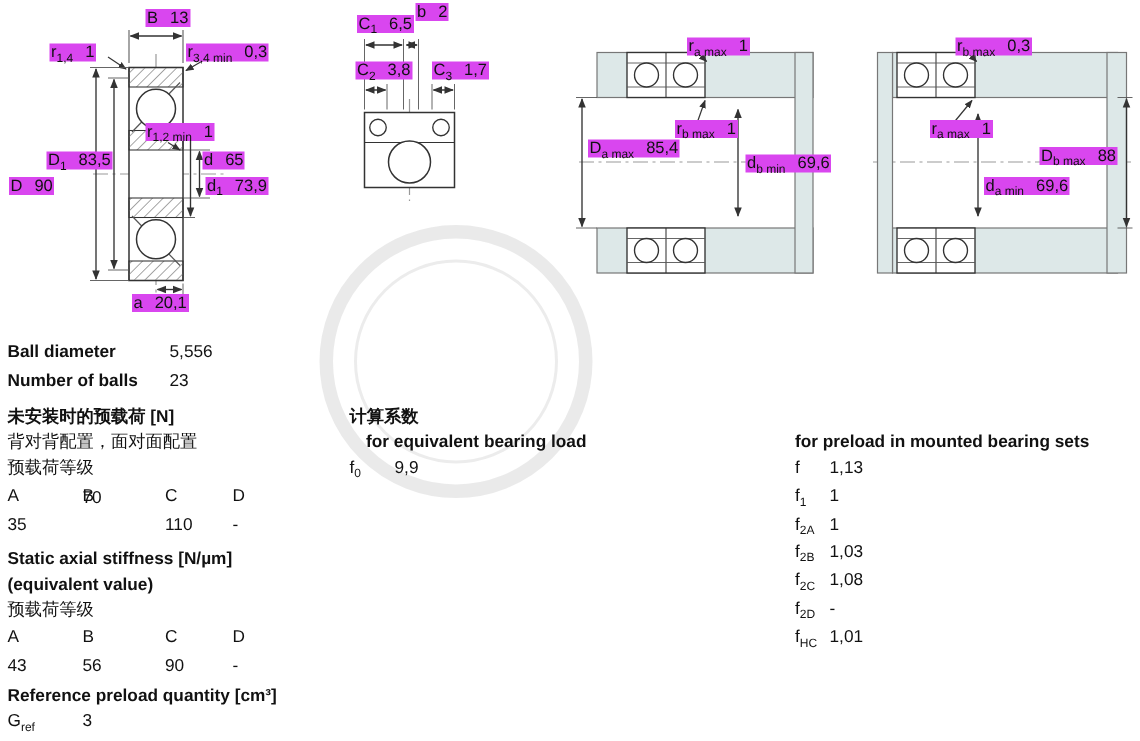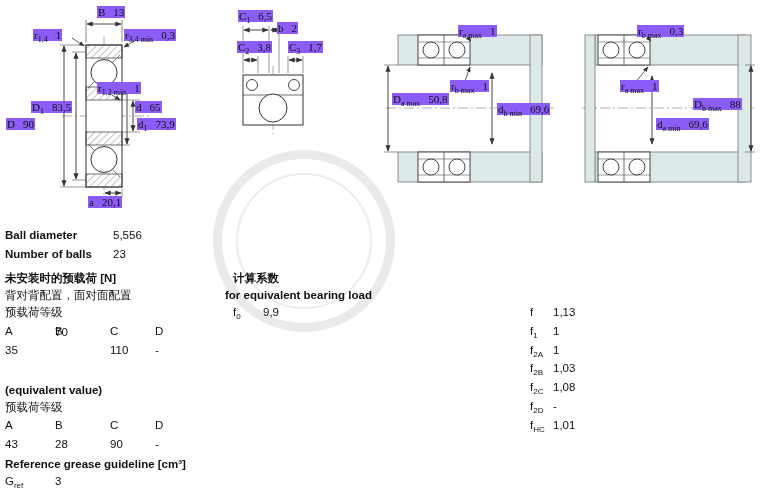--- a/index.html
+++ b/index.html
@@ -3,21 +3,21 @@
 <meta charset="utf-8">
 <style>
   * { margin:0; padding:0; box-sizing:border-box; }
   body { background:#fff; font-family:"Liberation Sans","DejaVu Sans",sans-serif; color:#111; }
   .page { position:relative; width:760px; height:494px; background:#fff; overflow:hidden; }
 
   svg.diag { position:absolute; }
 
   
   .dim { position:absolute; font-size:11px; line-height:12px; white-space:nowrap;
-         background:#8b5cf6; padding:0 1px;font-family:Liberation Serif, serif; }
+         background:#d946ef; padding:0 1px; }
   .dim sub { font-size:8px; line-height:0; }
   .dim .v { margin-left:8px; }
 
   
   .txt { position:absolute; font-size:11.5px; line-height:14px; white-space:nowrap; }
   .txt sub { font-size:8px; line-height:0; }
   .bold { font-weight:bold; }
 
   
   .watermark { position:absolute; left:213px; top:150px; width:182px; height:182px;
@@ -107,21 +107,21 @@
     <line x1="46" y1="30" x2="53" y2="30" stroke="#333" stroke-width="0.9" marker-start="url(#a2)" marker-end="url(#a2)"></line>
 
     <line x1="33" y1="73" x2="33" y2="56" stroke="#555" stroke-width="0.6"></line>
     <line x1="63" y1="73" x2="63" y2="56" stroke="#555" stroke-width="0.6"></line>
     <line x1="78" y1="73" x2="78" y2="56" stroke="#555" stroke-width="0.6"></line>
     <line x1="19" y1="60" x2="32" y2="60" stroke="#333" stroke-width="0.9" marker-start="url(#a2)" marker-end="url(#a2)"></line>
     <line x1="64" y1="60" x2="77" y2="60" stroke="#333" stroke-width="0.9" marker-start="url(#a2)" marker-end="url(#a2)"></line>
   </svg>
 
   <div class="dim" style="left:238px;top:10px"><span>C</span><sub>1</sub><span class="v">6,5</span></div>
-  <div class="dim" style="left:277px;top:22px"><span>b</span><sub></sub><span class="v">2</span></div>
+  <div class="dim" style="left:277px;top:2px"><span>b</span><sub></sub><span class="v">2</span></div>
   <div class="dim" style="left:237px;top:41px"><span>C</span><sub>2</sub><span class="v">3,8</span></div>
   <div class="dim" style="left:288px;top:41px"><span>C</span><sub>3</sub><span class="v">1,7</span></div>
 
   <svg class="diag" style="left:380px;top:20px" width="180" height="175" viewBox="0 0 180 175">
     <defs>
       <marker id="a3" viewBox="0 0 10 10" refX="9" refY="5" markerWidth="7" markerHeight="7" orient="auto-start-reverse">
         <path d="M0,1 L10,5 L0,9 z" fill="#333"></path>
       </marker>
     </defs>
     <line x1="6" y1="88" x2="174" y2="88" stroke="#999" stroke-width="0.8" stroke-dasharray="10 3 2 3"></line>
@@ -148,21 +148,21 @@
     <line x1="8" y1="46" x2="8" y2="131" stroke="#333" stroke-width="0.9" marker-start="url(#a3)" marker-end="url(#a3)"></line>
 
     <line x1="112" y1="53" x2="112" y2="124" stroke="#333" stroke-width="0.9" marker-start="url(#a3)" marker-end="url(#a3)"></line>
 
     <line x1="84" y1="14" x2="91" y2="21" stroke="#333" stroke-width="0.8" marker-end="url(#a3)"></line>
     <line x1="84" y1="64" x2="90" y2="47" stroke="#333" stroke-width="0.8" marker-end="url(#a3)"></line>
   </svg>
 
   <div class="dim" style="left:458px;top:25px"><span>r</span><sub>a max</sub><span class="v">1</span></div>
   <div class="dim" style="left:450px;top:80px"><span>r</span><sub>b max</sub><span class="v">1</span></div>
-  <div class="dim" style="left:392px;top:93px"><span>D</span><sub>a max</sub><span class="v">50,8</span></div>
+  <div class="dim" style="left:392px;top:93px"><span>D</span><sub>a max</sub><span class="v">85,4</span></div>
   <div class="dim" style="left:497px;top:103px"><span>d</span><sub>b min</sub><span class="v">69,6</span></div>
 
   <svg class="diag" style="left:580px;top:20px" width="180" height="175" viewBox="0 0 180 175">
     <defs>
       <marker id="a4" viewBox="0 0 10 10" refX="9" refY="5" markerWidth="7" markerHeight="7" orient="auto-start-reverse">
         <path d="M0,1 L10,5 L0,9 z" fill="#333"></path>
       </marker>
     </defs>
     <line x1="2" y1="88" x2="176" y2="88" stroke="#999" stroke-width="0.8" stroke-dasharray="10 3 2 3"></line>
     <rect x="15" y="15" width="150" height="30" fill="#dde8e8" stroke="#777" stroke-width="0.8"></rect>
@@ -214,42 +214,44 @@
   <div class="txt" style="left:5px;top:324px">A</div>
   <div class="txt" style="left:55px;top:324px">B</div>
   <div class="txt" style="left:110px;top:324px">C</div>
   <div class="txt" style="left:155px;top:324px">D</div>
 
   <div class="txt" style="left:5px;top:343px">35</div>
   <div class="txt" style="left:55px;top:325px">70</div>
   <div class="txt" style="left:110px;top:343px">110</div>
   <div class="txt" style="left:155px;top:343px">-</div>
 
+  <div class="txt bold" style="left:5px;top:366px">Static axial stiffness [N/µm]</div>
   <div class="txt bold" style="left:5px;top:383px">(equivalent value)</div>
   <div class="txt" style="left:5px;top:400px">预载荷等级</div>
 
   <div class="txt" style="left:5px;top:418px">A</div>
   <div class="txt" style="left:55px;top:418px">B</div>
   <div class="txt" style="left:110px;top:418px">C</div>
   <div class="txt" style="left:155px;top:418px">D</div>
 
   <div class="txt" style="left:5px;top:437px">43</div>
-  <div class="txt" style="left:55px;top:437px">28</div>
+  <div class="txt" style="left:55px;top:437px">56</div>
   <div class="txt" style="left:110px;top:437px">90</div>
   <div class="txt" style="left:155px;top:437px">-</div>
 
-  <div class="txt bold" style="left:5px;top:457px">Reference grease guideline [cm³]</div>
+  <div class="txt bold" style="left:5px;top:457px">Reference preload quantity [cm³]</div>
   <div class="txt" style="left:5px;top:474px"><span>G</span><sub>ref</sub></div>
   <div class="txt" style="left:55px;top:474px">3</div>
 
   <div class="txt bold" style="left:233px;top:271px">计算系数</div>
-  <div class="txt bold" style="left:225px;top:288px">for equivalent bearing load</div>
+  <div class="txt bold" style="left:244px;top:288px">for equivalent bearing load</div>
   <div class="txt" style="left:233px;top:305px"><span>f</span><sub>0</sub></div>
   <div class="txt" style="left:263px;top:305px">9,9</div>
 
+  <div class="txt bold" style="left:530px;top:288px">for preload in mounted bearing sets</div>
 
   <div class="txt" style="left:530px;top:305px"><span>f</span><sub></sub></div>
   <div class="txt" style="left:553px;top:305px">1,13</div>
 
   <div class="txt" style="left:530px;top:324px"><span>f</span><sub>1</sub></div>
   <div class="txt" style="left:553px;top:324px">1</div>
 
   <div class="txt" style="left:530px;top:343px"><span>f</span><sub>2A</sub></div>
   <div class="txt" style="left:553px;top:343px">1</div>
 

